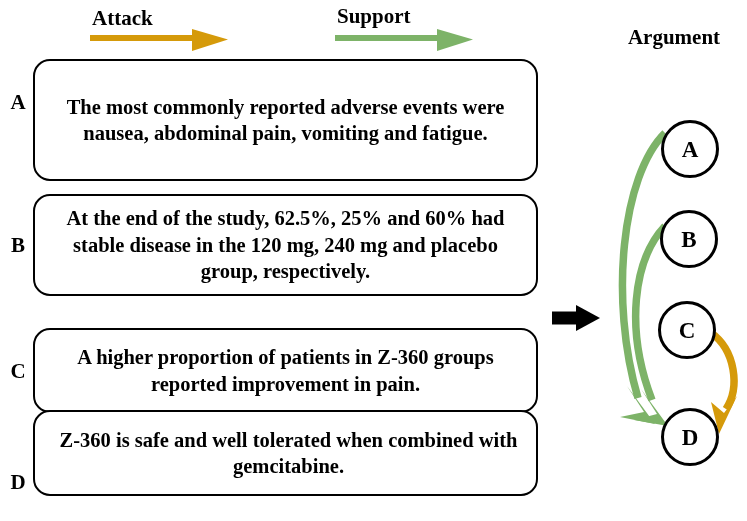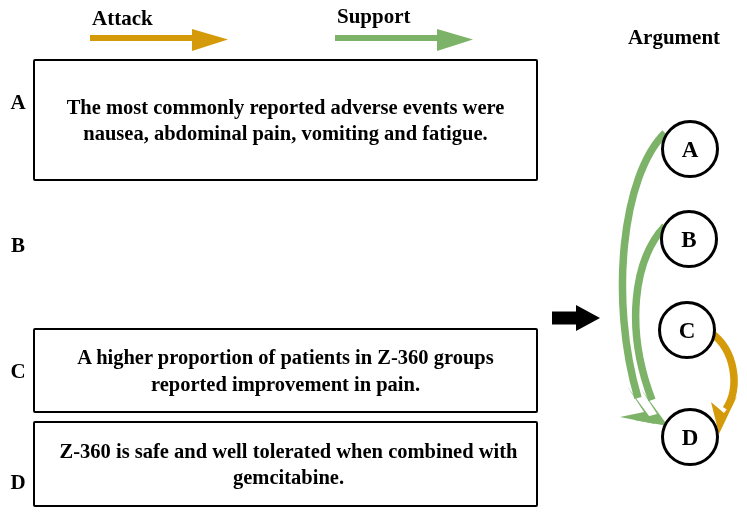--- a/index.html
+++ b/index.html
@@ -15,37 +15,37 @@
   .legend-item{position:absolute;}
   .legend-label{
     position:absolute;font-weight:bold;font-size:21px;line-height:21px;
     white-space:nowrap;color:#000;
   }
   .legend-arrow{position:absolute;}
 
   
   .stmt-box{
     position:absolute;left:33px;width:505px;
-    border:2.6px solid #000000;border-radius:2px;background:#ffffff;
+    border:2.6px solid #000000;border-radius:17px;background:#ffffff;
     box-sizing:border-box;
     display:flex;align-items:center;justify-content:center;
     text-align:center;
     font-weight:bold;font-size:20.5px;line-height:26.5px;
     padding:3px 14px;
   }
   .stmt-box .txt{display:block;}
   .stmt-label{
     position:absolute;left:6px;width:24px;text-align:center;
     font-weight:bold;font-size:21px;line-height:21px;color:#000;
   }
 
   #boxA{top:59px;height:122px;}
   #boxB{top:194px;height:102px;}
   #boxC{top:328px;height:85px;}
-  #boxD{top:421px;height:86px;padding-left:20px;}
+  #boxD{top:410px;height:86px;padding-left:20px;}
 
   #labA{top:92px;}
   #labB{top:235px;}
   #labC{top:361px;}
   #labD{top:472px;}
 
   
   #mid-arrow{position:absolute;left:550px;top:298px;}
 
   
@@ -87,20 +87,23 @@
       <polygon points="104,0 140,10.5 104,22" fill="#7DB368"></polygon>
     </svg>
   </div>
 
   <div class="stmt-label" id="labA">A</div>
   <div class="stmt-box" id="boxA">
     <span class="txt">The most commonly reported adverse events were nausea, abdominal pain, vomiting and fatigue.</span>
   </div>
 
   <div class="stmt-label" id="labB">B</div>
+  <div class="stmt-box" id="boxB">
+    <span class="txt">At the end of the study, 62.5%, 25% and 60% had stable disease in the 120 mg, 240 mg and placebo group, respectively.</span>
+  </div>
 
   <div class="stmt-label" id="labC">C</div>
   <div class="stmt-box" id="boxC">
     <span class="txt">A higher proportion of patients in Z-360 groups reported improvement in pain.</span>
   </div>
 
   <div class="stmt-label" id="labD">D</div>
   <div class="stmt-box" id="boxD">
     <span class="txt">Z-360 is safe and well tolerated when combined with gemcitabine.</span>
   </div>

